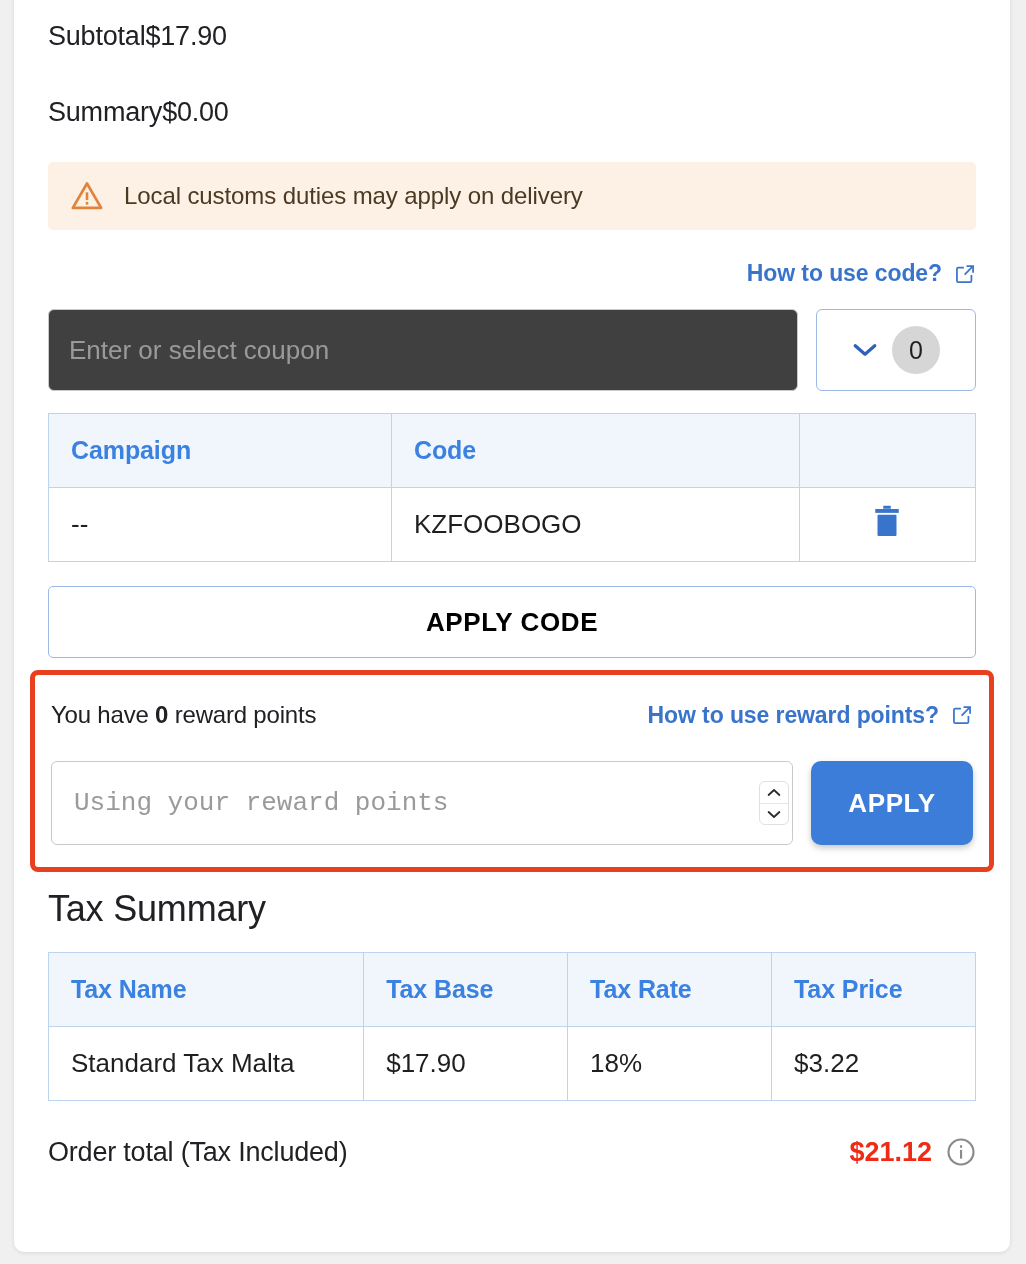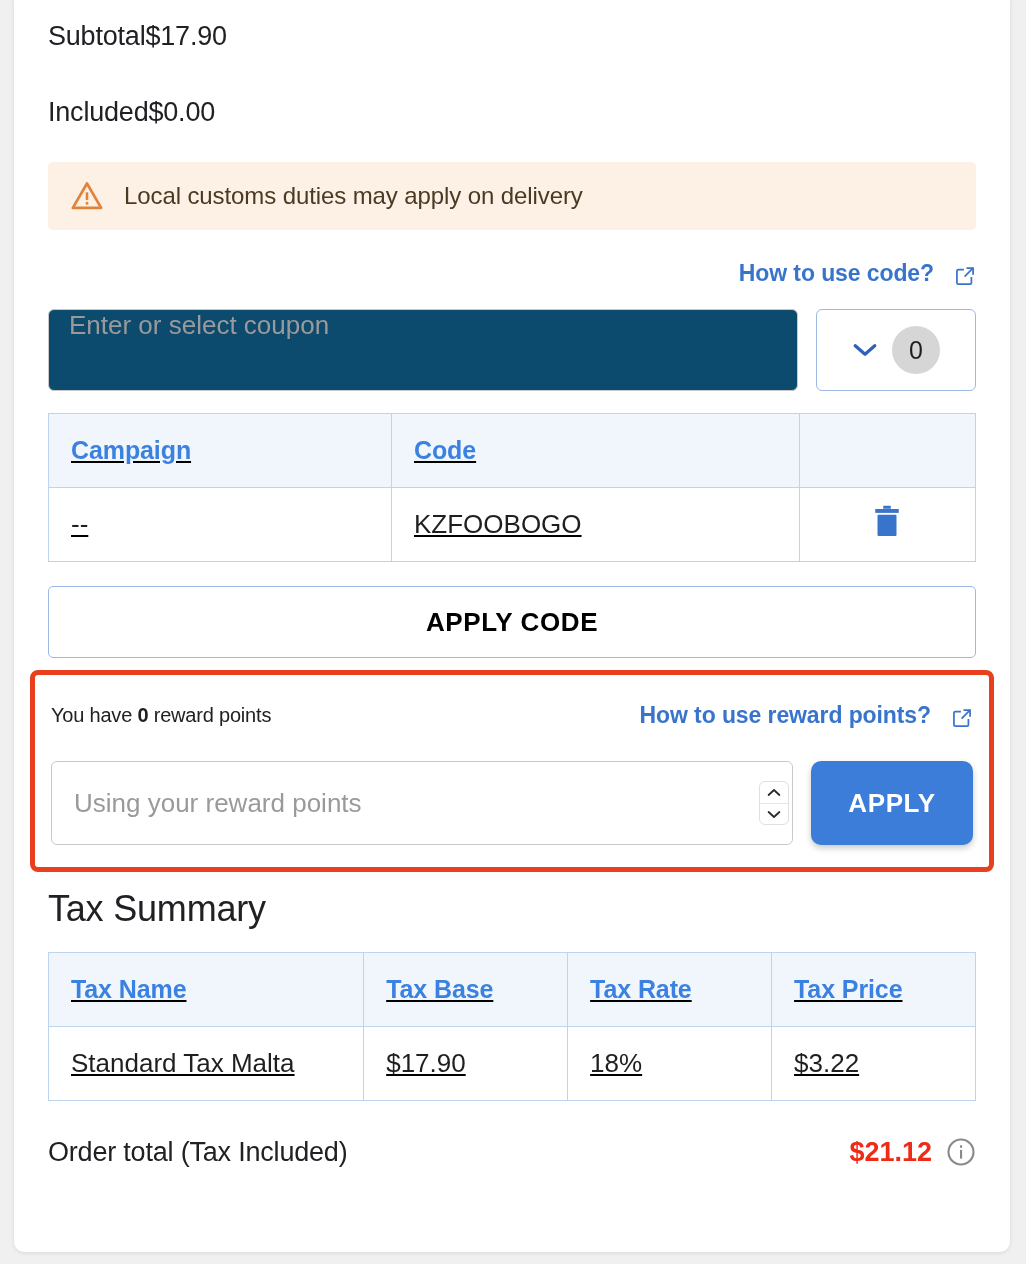--- a/index.html
+++ b/index.html
@@ -39,52 +39,52 @@
     height: 68px;
     margin-top: 26px;
     padding: 0 22px;
   }
   .warn-text { font-size: 24px; color: #4a3a24; letter-spacing: -0.1px; }
   .tri-icon { width: 34px; height: 34px; flex: 0 0 auto; }
 
   
   .link-row { display: flex; justify-content: flex-end; margin-top: 30px; }
   .ext-link {
-    display: inline-flex; align-items: flex-end; gap: 20px;
+    display: inline-flex; align-items: center; gap: 12px;
     color: #3874cb; font-size: 23px; font-weight: bold;
     cursor: pointer; letter-spacing: -0.1px;
   }
   .ext-icon { width: 22px; height: 22px; }
 
   
   .coupon-row { display: flex; gap: 18px; margin-top: 22px; }
   .coupon-input {
     flex: 1 1 auto; height: 82px;
     border: 1px solid #c9c9c9; border-radius: 6px;
-    background: #0c4a6e; display: flex; align-items: flex-start;
+    background: #404040; display: flex; align-items: center;
     padding: 0 20px;
     font-size: 26px; color: #9a9a9a;
   }
   .coupon-select {
     width: 160px; height: 82px;
     border: 1px solid #9cb9e4; border-radius: 6px;
     background: #fff;
     display: flex; align-items: center; justify-content: center; gap: 14px;
     cursor: pointer;
   }
   .chev-down { width: 26px; height: 16px; }
   .count-badge {
     width: 48px; height: 48px; border-radius: 50%;
     background: #d6d6d6; color: #1f1f1f;
     display: flex; align-items: center; justify-content: center;
     font-size: 25px;
   }
 
   
-  table { width: 100%; border-collapse: collapse; table-layout: fixed; text-decoration: underline; }
+  table { width: 100%; border-collapse: collapse; table-layout: fixed; }
   .tbl { margin-top: 22px; border: 1px solid #bdd4ef; }
   .tbl th, .tbl td { border: 1px solid #bdd4ef; text-align: left; }
   .tbl th {
     background: #f1f6fd; color: #3b82e0;
     font-size: 25px; font-weight: bold;
     height: 74px; padding: 0 22px; letter-spacing: -0.1px;
   }
   .tbl td {
     background: #fff; color: #1f1f1f; font-size: 26px;
     height: 74px; padding: 0 22px;
@@ -107,29 +107,29 @@
     margin: 12px -18px 0 -18px;
     border: 5px solid #e8401e;
     border-radius: 8px;
     padding: 18px 16px 22px 16px;
     background: #fff;
   }
   .reward-head {
     display: flex; align-items: center; justify-content: space-between;
     height: 44px;
   }
-  .reward-label { font-size: 20px; color: #202124; letter-spacing: -0.2px; }
+  .reward-label { font-size: 24px; color: #202124; letter-spacing: -0.2px; }
   .reward-label b { font-weight: bold; }
   .reward-row { display: flex; gap: 18px; margin-top: 24px; align-items: stretch; }
   .reward-input {
     flex: 1 1 auto; height: 84px;
     border: 1px solid #c9c9c9; border-radius: 6px; background: #fff;
     display: flex; align-items: center; justify-content: space-between;
     padding: 0 3px 0 22px;
-    font-size: 26px; color: #9a9a9a;
+    font-size: 26px; color: #9a9a9a; font-family: Liberation Mono, monospace;
   }
   .spinner {
     width: 30px; height: 44px;
     border: 1px solid #e0e0e0; border-radius: 6px;
     background: #fff;
     display: flex; flex-direction: column;
     overflow: hidden; cursor: pointer; flex: 0 0 auto;
   }
   .spin-half {
     flex: 1 1 50%; display: flex; align-items: center; justify-content: center;
@@ -165,21 +165,21 @@
 
 <div class="page">
   <div class="card">
 
     <div class="sum-row" id="row-subtotal">
       <span>Subtotal</span>
       <span class="amt">$17.90</span>
     </div>
 
     <div class="sum-row" id="row-shipping">
-      <span>Included</span>
+      <span>Summary</span>
       <span class="amt">$0.00</span>
     </div>
 
     <div class="warn">
       <svg class="tri-icon" viewBox="0 0 24 24">
         <path d="M12 3.2 L22 20.4 L2 20.4 Z" fill="none" stroke="#e2833c" stroke-width="1.9" stroke-linejoin="round"></path>
         <rect x="11.1" y="9.4" width="1.8" height="5.4" fill="#e2833c"></rect>
         <rect x="11.1" y="16.2" width="1.8" height="1.9" fill="#e2833c"></rect>
       </svg>
       <span class="warn-text">Local customs duties may apply on delivery</span>

